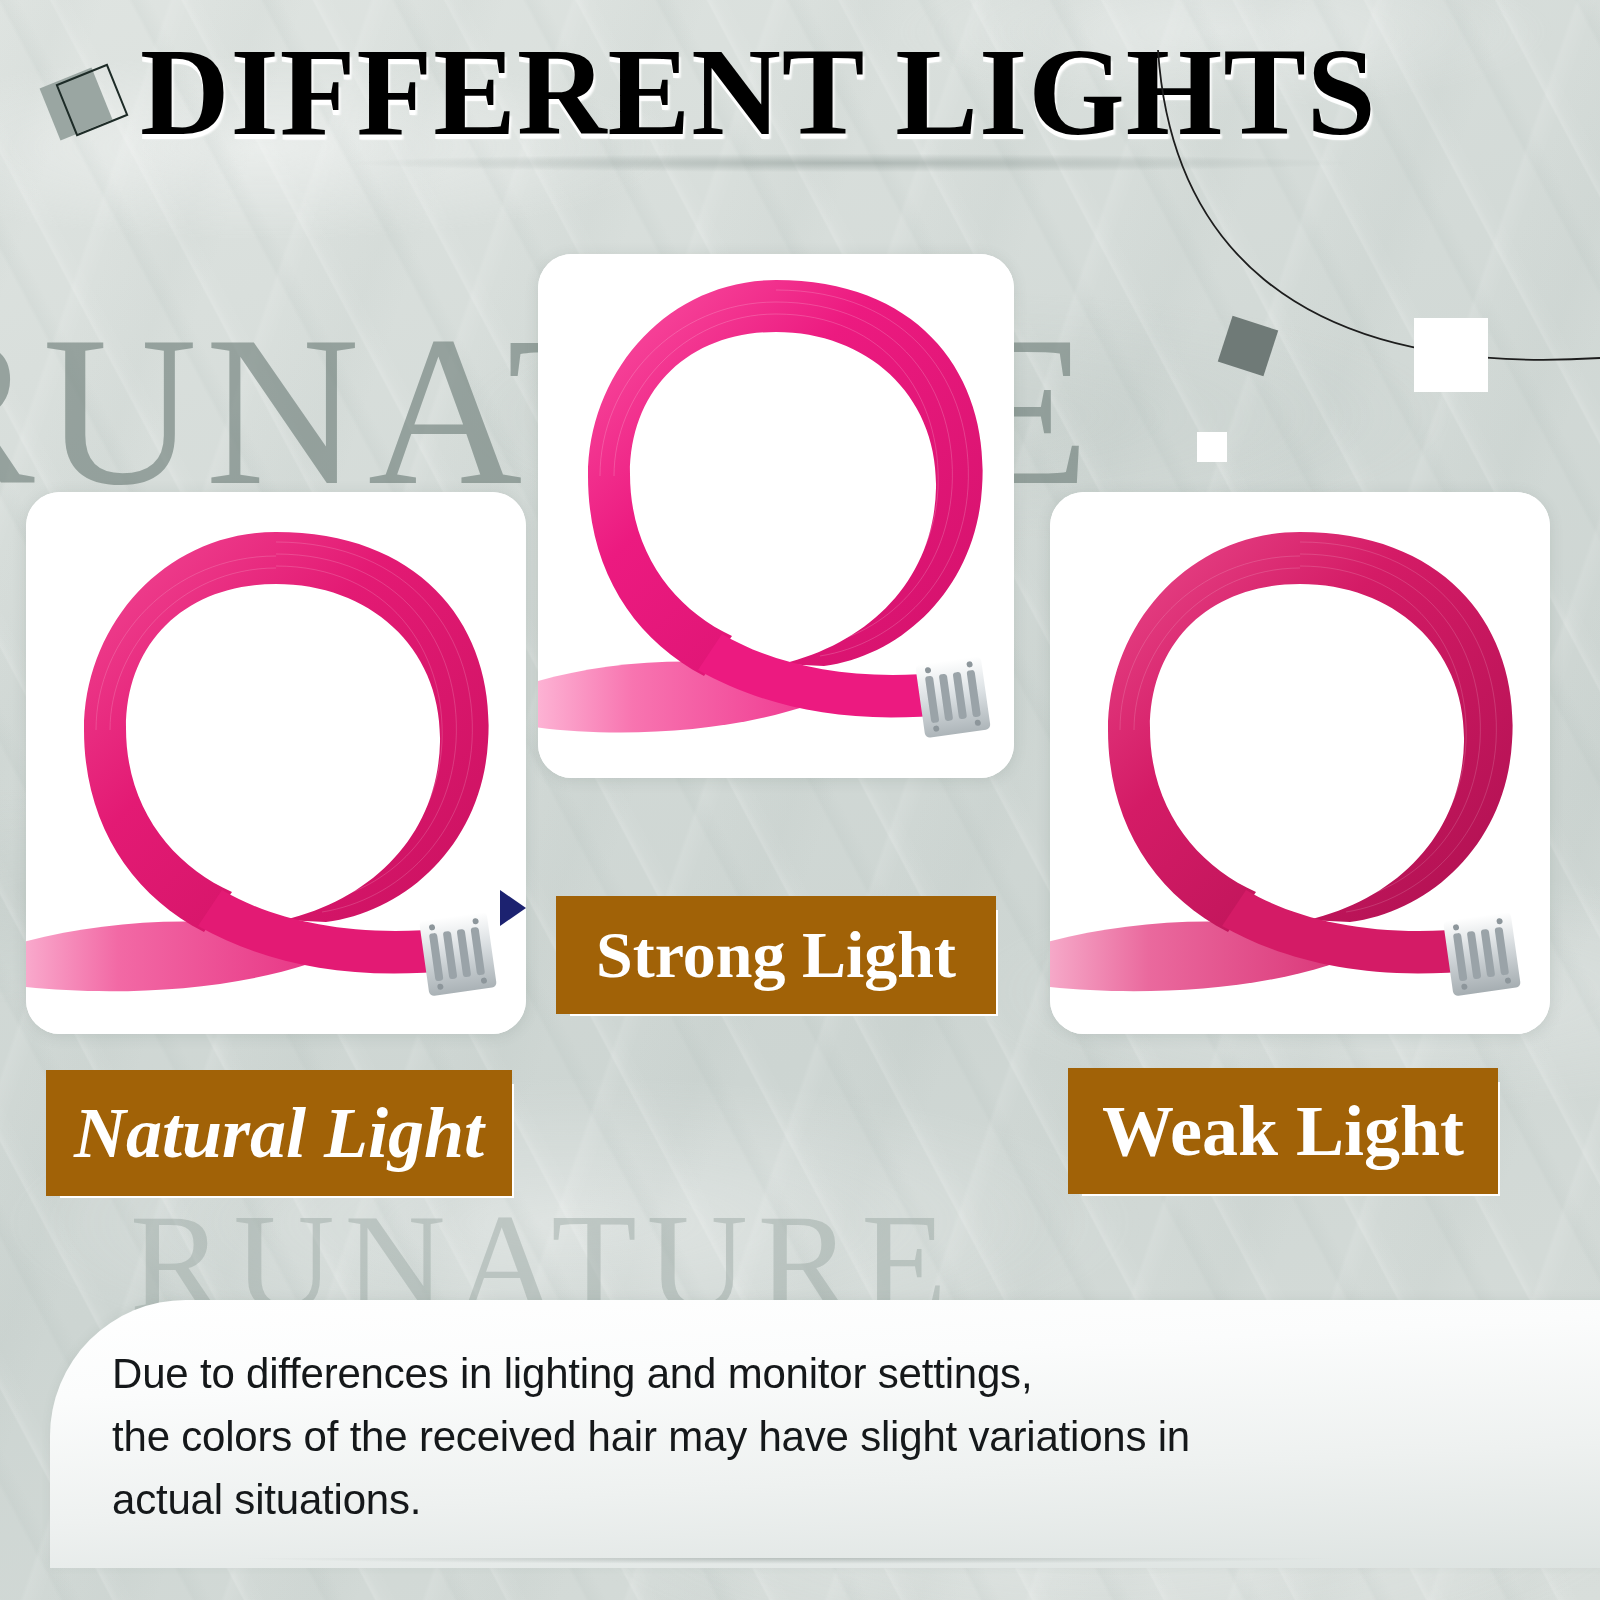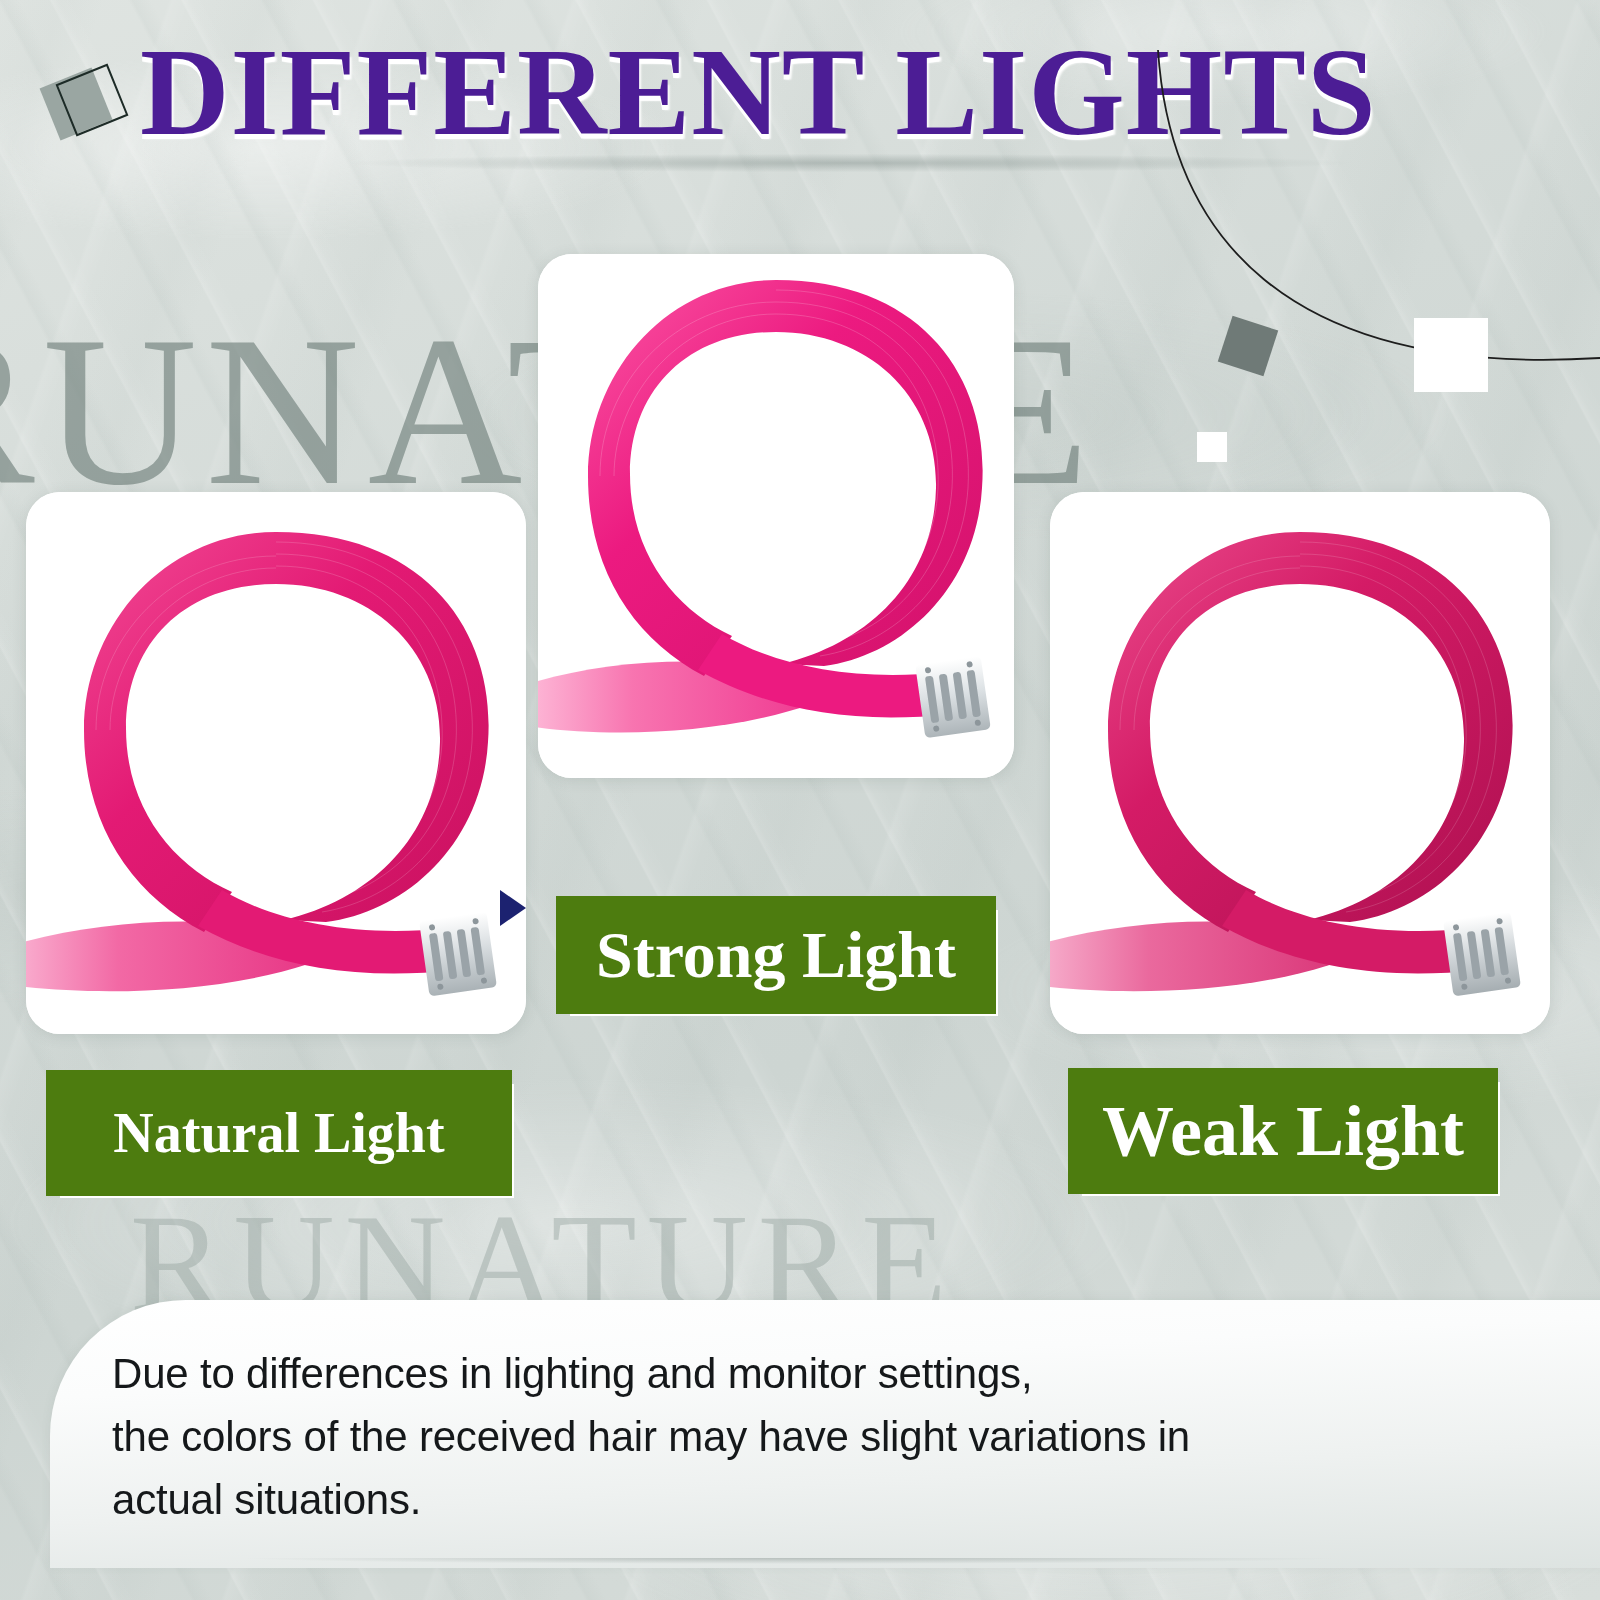--- a/index.html
+++ b/index.html
@@ -114,21 +114,21 @@
     transform: rotate(-22deg);
   }
   .title-text {
     position: absolute;
     left: 140px; top: 0px;
     font-family: "Liberation Serif", serif;
     font-weight: 700;
     font-size: 124px;
     line-height: 134px;
     letter-spacing: 1px;
-    color: #4c1d95;
+    color: #000000;
     text-shadow:
       0 5px 0 rgba(255,255,255,.95),
       2px 5px 2px rgba(255,255,255,.9);
     white-space: nowrap;
     text-align: right;
   }
   .title-underglow {
     position: absolute;
     left: 150px; top: 150px;
     width: 1400px; height: 26px;
@@ -181,34 +181,34 @@
   .label-frame .frame-line {
     position: absolute;
     left: 14px; top: 14px;
     right: -2px; bottom: -2px;
     border: 4px solid #ffffff;
   }
   .label-box {
     position: absolute;
     left: 0; top: 0;
     width: 100%; height: 100%;
-    background: #4d7c0f;
+    background: #a16207;
     display: flex;
     align-items: center;
     justify-content: center;
   }
   .label-text {
     font-family: "Liberation Serif", serif;
     font-weight: 700;
     color: #ffffff;
     white-space: nowrap;
   }
 
   .label-natural { left: 46px;  top: 1070px; width: 466px; height: 126px; }
-  .label-natural .label-text { font-size: 56px; }
+  .label-natural .label-text { font-size: 72px; font-style: italic; }
 
   .label-strong  { left: 556px; top: 896px;  width: 440px; height: 118px; }
   .label-strong  .label-text { font-size: 66px; }
 
   .label-weak    { left: 1068px; top: 1068px; width: 430px; height: 126px; }
   .label-weak    .label-text { font-size: 72px; }
 
   
   .arrow-marker {
     position: absolute;

